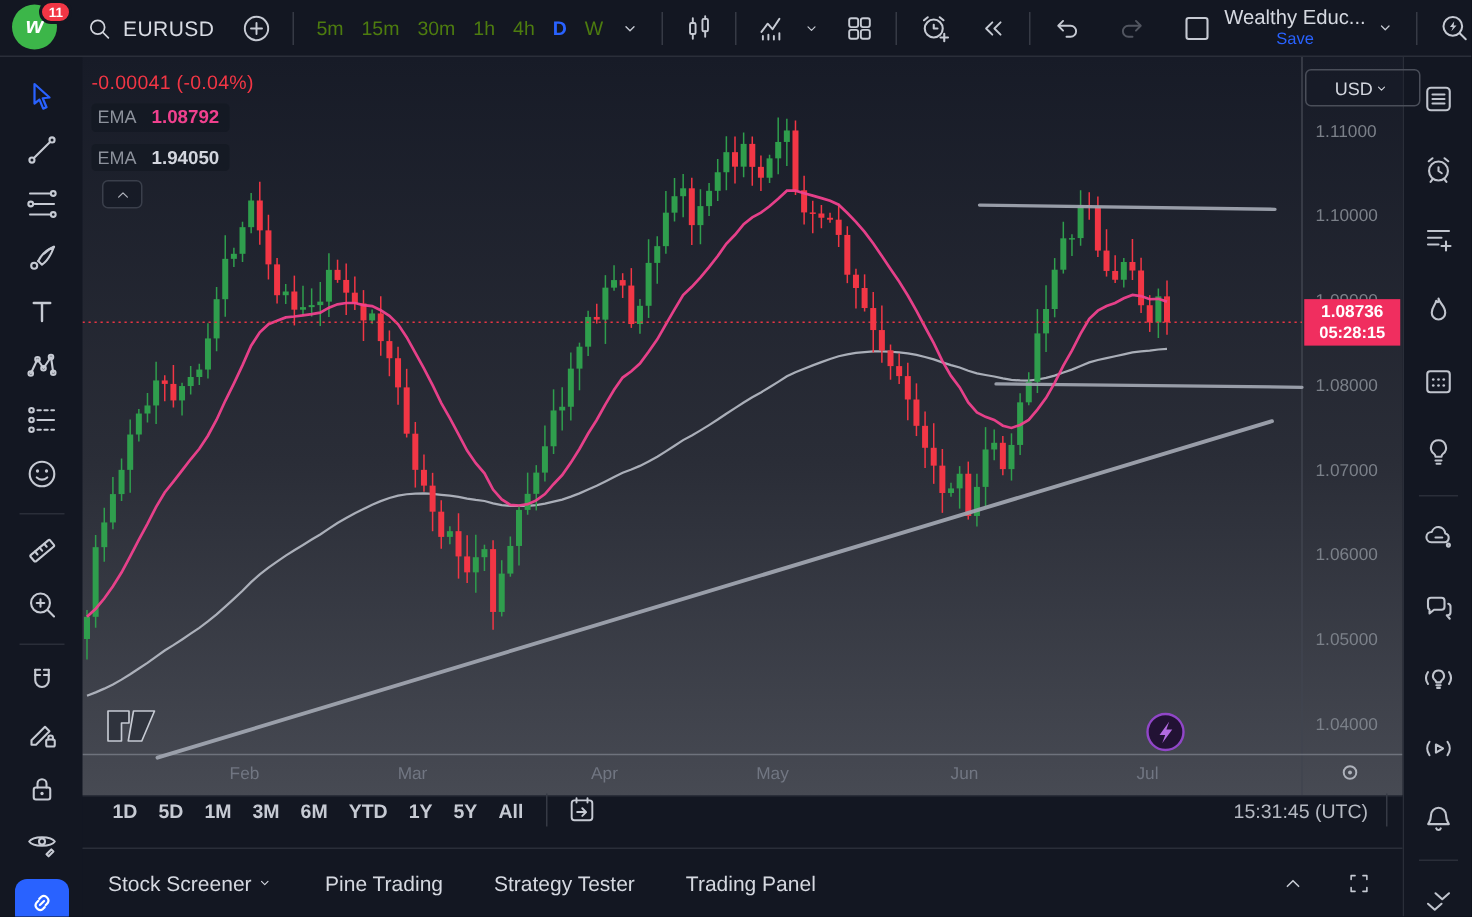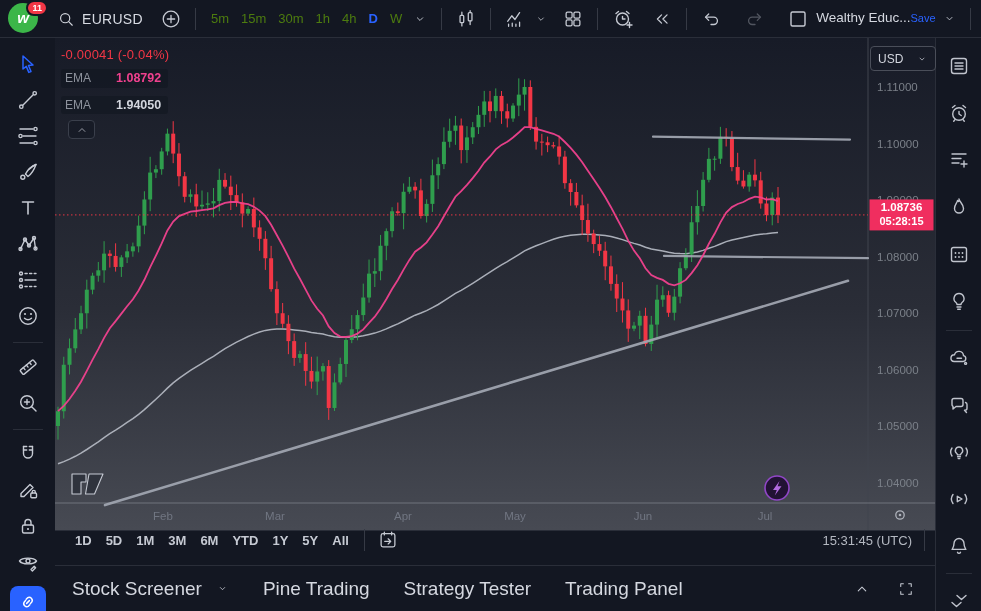--- a/index.html
+++ b/index.html
@@ -14,54 +14,54 @@
   .logo .ball{width:30px;height:30px;border-radius:50%;background:#3cb649;display:flex;align-items:center;justify-content:center;
     color:#fff;font-weight:bold;font-style:italic;font-size:15px}
   .logo .badge{position:absolute;top:-3px;right:-8px;background:#f23645;color:#fff;font-size:9px;font-weight:bold;
     border-radius:8px;padding:1px 4px;border:2px solid #131722}
   .tbtn{display:flex;align-items:center;justify-content:center;color:#c6cad3;padding:4px;border-radius:4px;cursor:pointer;flex:none}
   .sep{width:1px;height:22px;background:#363a45;margin:0 9px;flex:none}
   .symsearch{display:flex;align-items:center;gap:6px;margin-left:16px;cursor:pointer}
   .symsearch .sym{font-size:14px;font-weight:normal;color:#d8dbe3;letter-spacing:.3px}
   .tf{font-size:13px;color:#4d7c0f;padding:4px 6px;border-radius:4px;cursor:pointer;flex:none}
   .tf.active{color:#2962ff;font-weight:bold}
-  .layout-title{display:flex;flex-direction:row;align-items:center;line-height:1.1;margin:0 2px;cursor:pointer}
+  .layout-title{display:flex;flex-direction:column;align-items:center;line-height:1.1;margin:0 2px;cursor:pointer}
   .layout-title .t{font-size:13.5px;color:#d5d8e0}
   .layout-title .s{font-size:11px;color:#2962ff;cursor:pointer}
   .dim{opacity:.35}
   
   .mid{display:flex;height:573px;flex:none}
   .ltb{width:55px;flex:none;background:#131722;display:flex;flex-direction:column;align-items:center;padding-top:14px}
   .ltb .tool{width:34px;height:24px;margin-bottom:12px;display:flex;align-items:center;justify-content:center;color:#c6cad3;cursor:pointer;flex:none}
   .ltb .tool.active{color:#2962ff}
   .ltb .hr{width:30px;height:1px;background:#2a2e39;margin:2px 0 12px;flex:none}
   .ltb .linkbtn{width:36px;height:32px;border-radius:8px;background:#2962ff;color:#fff;display:flex;align-items:center;justify-content:center;cursor:pointer;flex:none}
   .chartcol{width:880px;flex:none;display:flex;flex-direction:column;position:relative}
   #chartsvg{display:block;width:880px;height:492px;flex:none;
     background:linear-gradient(180deg,#171b27 0%,#2a2d37 55%,#474a53 100%)}
   
   .legend{position:absolute;left:6px;top:10px;font-size:13px;line-height:1}
   .legend .chg{color:#f23645;font-size:13px;letter-spacing:.2px}
-  .legend .row{display:inline-flex;align-items:center;gap:25px;margin-top:8px;background:rgba(17,21,31,.55);
+  .legend .row{display:inline-flex;align-items:center;gap:10px;margin-top:8px;background:rgba(17,21,31,.55);
     padding:3px 7px 3px 4px;border-radius:3px}
   .legend .lbl{color:#8d929c;font-size:12px}
   .legend .v1{color:#f0418e;font-size:12.5px;font-weight:bold}
   .legend .v2{color:#d3d6de;font-size:12.5px;font-weight:bold}
   .collapsebtn{position:absolute;left:13px;top:82px;width:27px;height:19px;border:1px solid #3a3f4b;border-radius:4px;
     background:rgba(19,23,34,.55);color:#b2b5be;display:flex;align-items:center;justify-content:center;cursor:pointer}
-  .usdsel{position:absolute;left:815px;top:8px;width:66px;height:25px;border:1px solid #4a4e59;border-radius:4px;
-    display:flex;align-items:center;justify-content:space-between;padding:0 7px;color:#d3d6de;font-size:12px;cursor:pointer;background:rgba(19,23,34,.25)}
+  .usdsel{position:absolute;left:815px;top:8px;width:77px;height:25px;border:1px solid #4a4e59;border-radius:4px;
+    display:flex;align-items:center;justify-content:center;padding:0 7px;color:#d3d6de;font-size:12px;cursor:pointer;background:rgba(19,23,34,.25)}
   
   .rangebar{height:36px;flex:none;background:#131722;border-top:1px solid #2a2e39;border-bottom:1px solid #2a2e39;
     display:flex;align-items:center;padding:0 10px 16px 13px}
   .rng{font-size:13px;font-weight:bold;color:#c6cad3;padding:4px 7px;border-radius:4px;cursor:pointer;flex:none}
   .clock{margin-left:auto;font-size:13px;color:#b4b8c1;cursor:pointer}
   
   .panelbar{height:45px;flex:none;background:#131722;border-top:0;display:flex;align-items:center;padding:0 10px 0 17px;gap:0}
-  .ptab{font-size:19px;color:#d5d8e0;cursor:pointer;display:flex;align-items:center;gap:14px;flex:none}
+  .ptab{font-size:14px;color:#d5d8e0;cursor:pointer;display:flex;align-items:center;gap:2px;flex:none}
   .pgap{width:34px;flex:none}
   
   .rsb{width:46px;flex:none;background:#131722;border-left:1px solid #2a2e39;display:flex;flex-direction:column;align-items:center;padding-top:16px}
   .rsb .tool{width:28px;height:24px;margin-bottom:23px;display:flex;align-items:center;justify-content:center;color:#c0c4cd;cursor:pointer;flex:none}
   .rsb .hr{width:26px;height:1px;background:#2a2e39;margin:-8px 0 15px;flex:none}
 </style>
 </head>
 <body>
 
 <div class="app">

